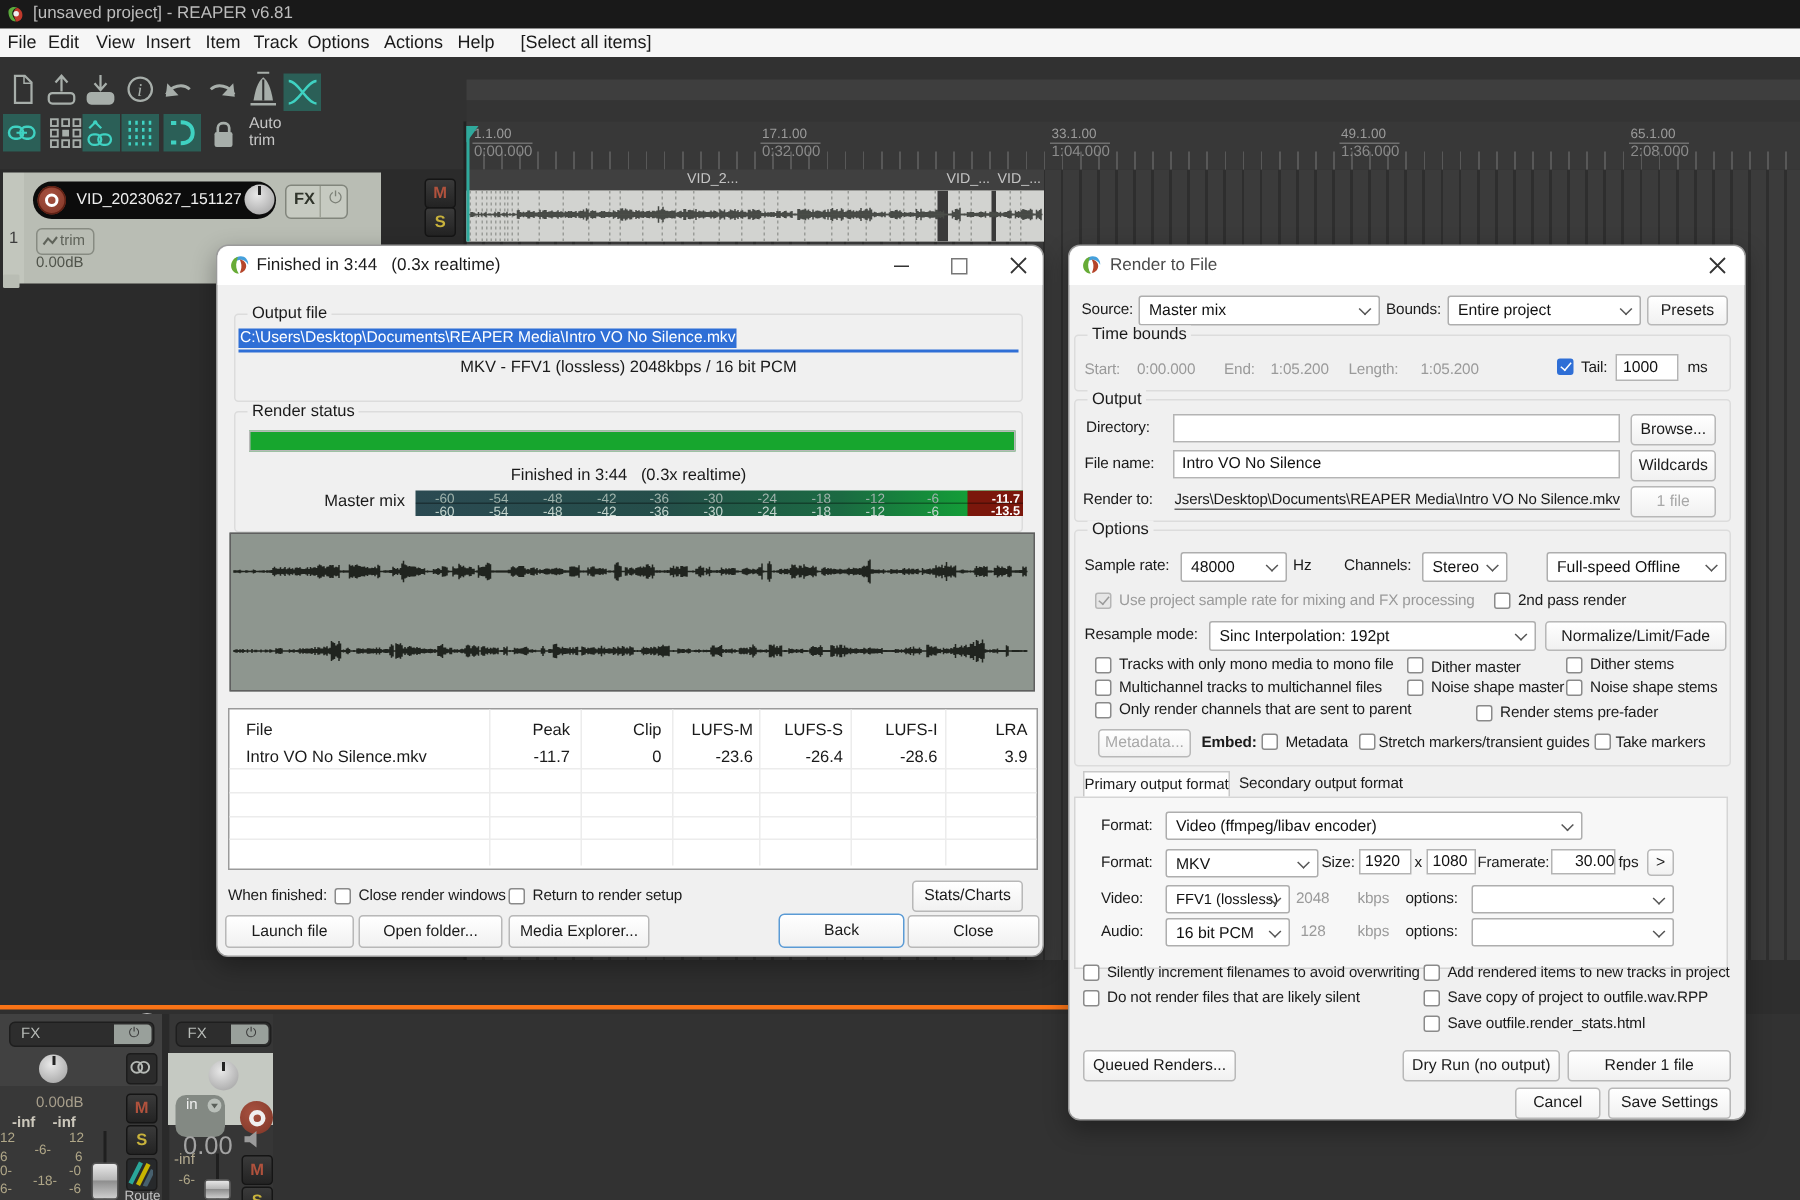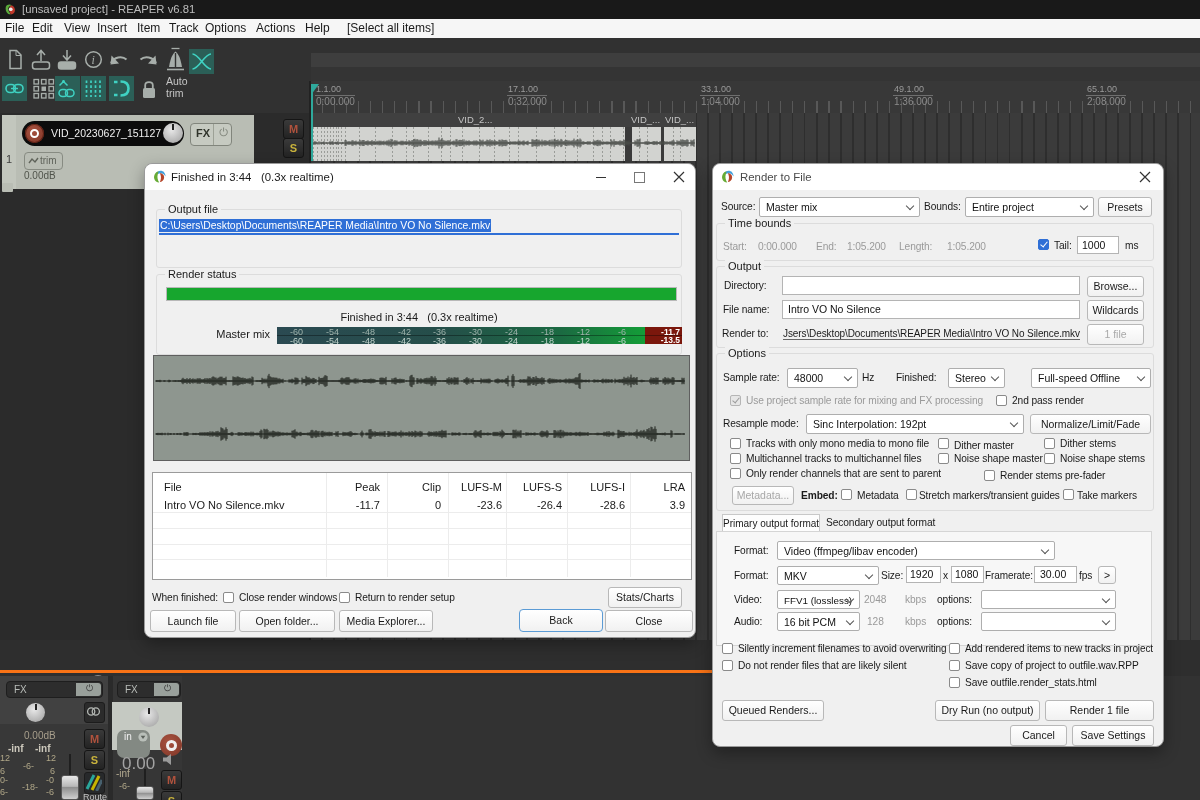--- a/index.html
+++ b/index.html
@@ -440,20 +440,21 @@
     <path d="M1 1 L11 11 M11 1 L1 11" stroke="#333" stroke-width="1.2"></path>
   </svg>
 </div>
 
 <div class="grp" style="left:11px;top:45px;width:524px;height:57px;">
         <span class="lbl">Output file</span>
       </div>
 <div class="abs" style="left:14px;top:55px;width:520px;height:14px;border-bottom:2px solid #2f6fd6;">
   <span style="position:absolute;left:0;top:0;background:#2f6fd6;color:#fff;font-size:11px;line-height:13px;padding:0 1px;font-size:10.4px;">C:\Users\Desktop\Documents\REAPER Media\Intro VO No Silence.mkv</span>
 </div>
+<div class="abs" style="left:14px;top:75px;width:520px;text-align:center;font-size:11px;">MKV - FFV1 (lossless) 2048kbps / 16 bit PCM</div>
 
 <div class="grp" style="left:11px;top:110px;width:524px;height:79px;">
         <span class="lbl">Render status</span>
       </div>
 <div class="abs" style="left:21px;top:123px;width:509px;height:12px;background:#17a62e;border:1px solid #b8b8b8;"></div>
 <div class="abs" style="left:14px;top:147px;width:520px;text-align:center;font-size:11px;">Finished in 3:44&nbsp;&nbsp;&nbsp;(0.3x realtime)</div>
 <div class="abs" style="left:14px;top:164px;width:111px;text-align:right;font-size:11px;">Master mix</div>
 
 <div class="abs" style="left:132px;top:163px;width:405px;height:17px;background:linear-gradient(90deg,#2b4a52 0%,#254e4a 40%,#1b6a42 70%,#13a037 92%);overflow:hidden;">
   <div style="position:absolute;right:0;top:0;width:37px;height:17px;background:#7b170c;"></div>
@@ -590,21 +591,21 @@
 
 <div class="grp" style="left:3px;top:189px;width:436px;height:156px;">
         <span class="lbl">Options</span>
       </div>
 <span class="lb" style="left:10px;top:208px;">Sample rate:</span>
 <div class="combo" style="left:74px;top:204px;width:69px;height:18px;">
         <span class="tx">48000</span>
         <span class="ar"></span>
       </div>
 <span class="lb" style="left:149px;top:208px;">Hz</span>
-<span class="lb" style="left:183px;top:208px;">Finished:</span>
+<span class="lb" style="left:183px;top:208px;">Channels:</span>
 <div class="combo" style="left:235px;top:204px;width:55px;height:18px;">
         <span class="tx">Stereo</span>
         <span class="ar"></span>
       </div>
 <div class="combo" style="left:318px;top:204px;width:118px;height:18px;">
         <span class="tx">Full-speed Offline</span>
         <span class="ar"></span>
       </div>
 
 <div class="cb dis" style="left:17px;top:231px;"></div>
@@ -660,21 +661,21 @@
 <span class="lb" style="left:21px;top:406px;">Format:</span>
 <div class="combo" style="left:64px;top:402px;width:100px;height:17px;">
         <span class="tx">MKV</span>
         <span class="ar"></span>
       </div>
 <span class="lb" style="left:168px;top:406px;">Size:</span>
 <div class="field" style="left:193px;top:402px;width:33px;height:15px;line-height:15px;"><span style="margin-left:3px">1920</span></div>
 <span class="lb" style="left:230px;top:406px;">x</span>
 <div class="field" style="left:238px;top:402px;width:31px;height:15px;line-height:15px;"><span style="margin-left:3px">1080</span></div>
 <span class="lb" style="left:272px;top:406px;font-size:10px;">Framerate:</span>
-<div class="field" style="left:321px;top:402px;width:41px;height:15px;line-height:15px;"><span style="margin-left:5px">30.00</span></div>
+<div class="field" style="left:321px;top:402px;width:41px;height:15px;line-height:15px;"><span style="margin-left:15px">30.00</span></div>
 <span class="lb" style="left:366px;top:406px;">fps</span>
 <div class="btn" style="left:385px;top:402px;width:16px;height:16px;line-height:16px;">&gt;</div>
 
 <span class="lb" style="left:21px;top:430px;">Video:</span>
 <div class="combo" style="left:64px;top:426px;width:81px;height:17px;">
         <span class="tx" style="font-size:9.8px">FFV1 (lossless)</span>
         <span class="ar"></span>
       </div>
 <span class="lb gray" style="left:151px;top:430px;">2048</span>
 <span class="lb gray" style="left:192px;top:430px;">kbps</span>

